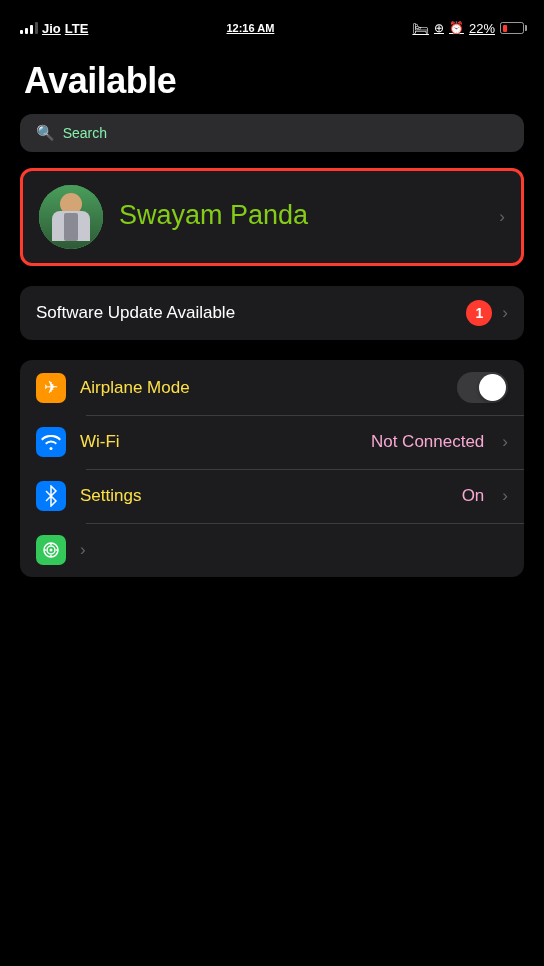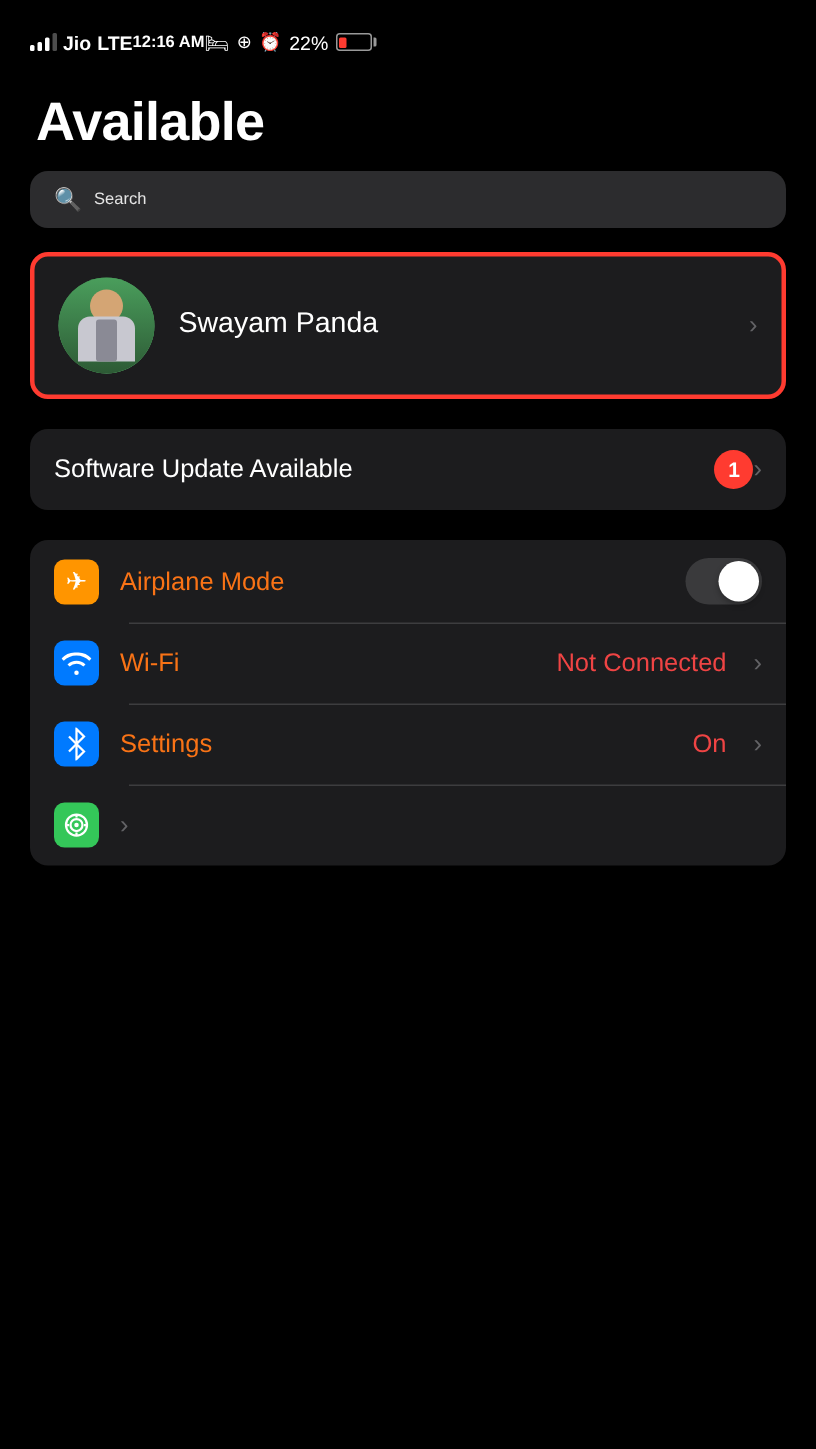--- a/index.html
+++ b/index.html
@@ -13,24 +13,25 @@
       height: 966px;
       background-color: #000000;
       font-family: -apple-system, 'SF Pro Display', 'Helvetica Neue', Arial, sans-serif;
       color: #ffffff;
       overflow: hidden;
     }
 
     
     .status-bar {
       display: flex;
-      justify-content: flex-start;
+      justify-content: space-between;
       align-items: center;
       padding: 14px 20px 8px 20px;
       height: 50px;
+      text-decoration: underline;
     }
 
     .status-left {
       display: flex;
       align-items: center;
       gap: 4px;
       font-size: 13px;
       font-weight: 600;
     }
 
@@ -118,22 +119,22 @@
       align-items: center;
       gap: 8px;
     }
 
     .search-icon-container {
       color: #8e8e93;
       font-size: 15px;
     }
 
     .search-placeholder {
-      color: #e5e5e5;
-      font-size: 11px;
+      color: #86efac;
+      font-size: 14px;
       text-align: center;
     }
 
     
     .apple-id-row {
       display: flex;
       align-items: center;
       padding: 14px 16px;
       gap: 16px;
       border: 3px solid #ff3b30;
@@ -154,23 +155,23 @@
       align-items: center;
       justify-content: center;
       position: relative;
     }
 
     .apple-id-info {
       flex: 1;
     }
 
     .apple-id-name {
-      font-size: 19px;
+      font-size: 27px;
       font-weight: 500;
-      color: #ffffff;
+      color: #84cc16;
       margin-bottom: 3px;
     }
 
     .apple-id-subtitle {
       font-size: 13px;
       color: #ebebf5;
       opacity: 0.6;
       line-height: 1.3;
     }
 
@@ -184,21 +185,21 @@
     .update-section {
       background: #1c1c1e;
       border-radius: 12px;
       margin: 0 20px 20px 20px;
     }
 
     .update-row {
       display: flex;
       align-items: center;
       padding: 14px 16px;
-      gap: 0;
+      gap: 10px;
     }
 
     .update-label {
       flex: 1;
       font-size: 17px;
       font-weight: 400;
       color: #ffffff;
     }
 
     .update-badge {
@@ -263,26 +264,26 @@
       background: #007aff;
     }
 
     .icon-mobile-data {
       background: #34c759;
     }
 
     .settings-row-label {
       flex: 1;
       font-size: 17px;
-      color: #f97316;
+      color: #fde047;
     }
 
     .settings-row-value {
       font-size: 17px;
-      color: #ef4444;
+      color: #f9a8d4;
       margin-right: 4px;
     }
 
     .toggle-switch {
       width: 51px;
       height: 31px;
       background: #3a3a3c;
       border-radius: 15.5px;
       position: relative;
       cursor: pointer;

